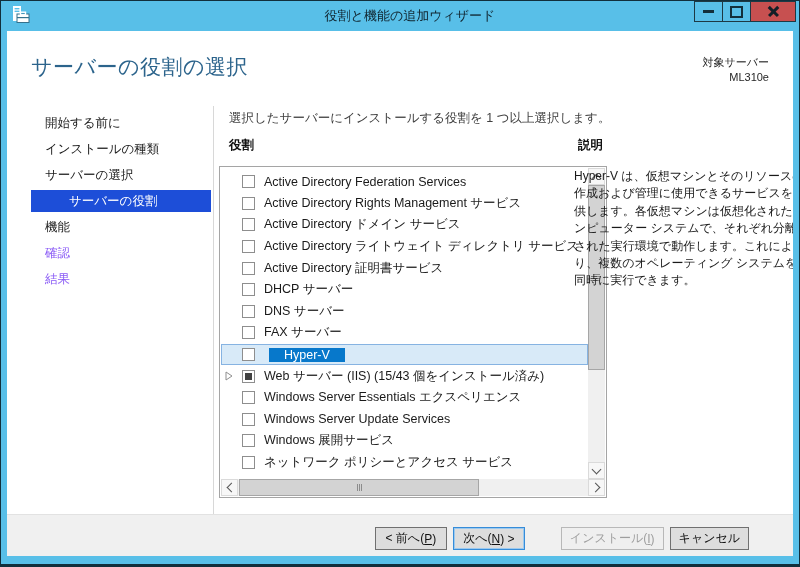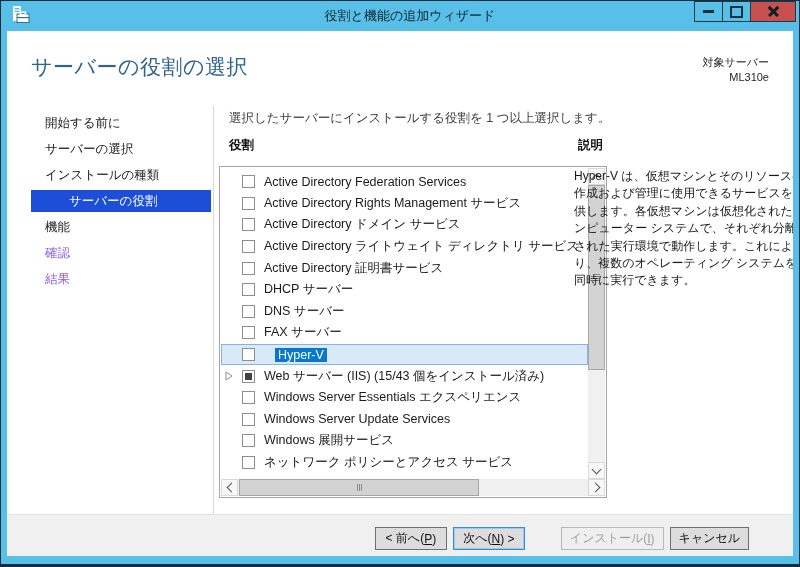--- a/index.html
+++ b/index.html
@@ -40,21 +40,21 @@
   .listbox{position:absolute;left:4px;top:60px;width:388px;height:332px;box-sizing:border-box;
           border:1px solid #A5A5A5;background:#fff;}
   .rows{position:absolute;left:1px;top:1px;right:18px;bottom:18px;overflow:hidden;padding-top:3px;}
   .row{height:21.6px;display:flex;align-items:center;font-size:12.5px;color:#1A1A1A;}
   .exp{flex:none;width:10px;height:10px;margin-left:3px;}
   .cb{flex:none;box-sizing:border-box;width:13px;height:13px;border:1px solid #8E8E8E;background:#fff;margin-left:21px;}
   .row.has-exp .cb{margin-left:8px;}
   .cb.partial::after{content:"";display:block;width:7px;height:7px;margin:2px;background:#424242;}
   .lbl{margin-left:9px;white-space:nowrap;}
   .row.selected{background:#D8EAF8;box-shadow:inset 0 0 0 1px #86B3E2;}
-  .row.selected .lbl{background:#0778CB;color:#fff;padding:0 3px;margin-left:20px;}
+  .row.selected .lbl{background:#0778CB;color:#fff;padding:0 15px;margin-left:14px;}
   
   .vscroll{position:absolute;top:1px;right:1px;bottom:18px;width:17px;background:#F0F0F0;}
   .hscroll{position:absolute;left:1px;right:1px;bottom:1px;height:17px;background:#F0F0F0;}
   .sb-arrow{position:absolute;width:17px;height:17px;box-sizing:border-box;border:1px solid #DADADA;
           background:#F7F7F7;display:flex;align-items:center;justify-content:center;}
   .vscroll .up{top:0;left:0;} .vscroll .down{bottom:0;left:0;}
   .hscroll .left{left:0;top:0;} .hscroll .right{right:0;top:0;}
   .chev{width:6px;height:6px;border-right:1.4px solid #555;border-bottom:1.4px solid #555;display:block;}
   .chev.u{transform:rotate(225deg);margin-top:3px;} .chev.d{transform:rotate(45deg);margin-top:-3px;}
   .chev.l{transform:rotate(135deg);margin-left:3px;} .chev.r{transform:rotate(-45deg);margin-left:-3px;}
@@ -112,22 +112,22 @@
   <div class="body">
 
     <div class="page-title">サーバーの役割の選択</div>
     <div class="target">
       <div>対象サーバー</div>
       <div>ML310e</div>
     </div>
 
     <div class="sidebar">
       <div class="nav-item">開始する前に</div>
+      <div class="nav-item">インストールの種類</div>
       <div class="nav-item">サーバーの選択</div>
-      <div class="nav-item">インストールの種類</div>
       <div class="nav-item active">サーバーの役割</div>
       <div class="nav-item">機能</div>
       <div class="nav-item disabled">確認</div>
       <div class="nav-item disabled">結果</div>
     </div>
 
     <div class="main">
       <div class="instruction">選択したサーバーにインストールする役割を 1 つ以上選択します。</div>
       <div class="roles-label">役割</div>
 

